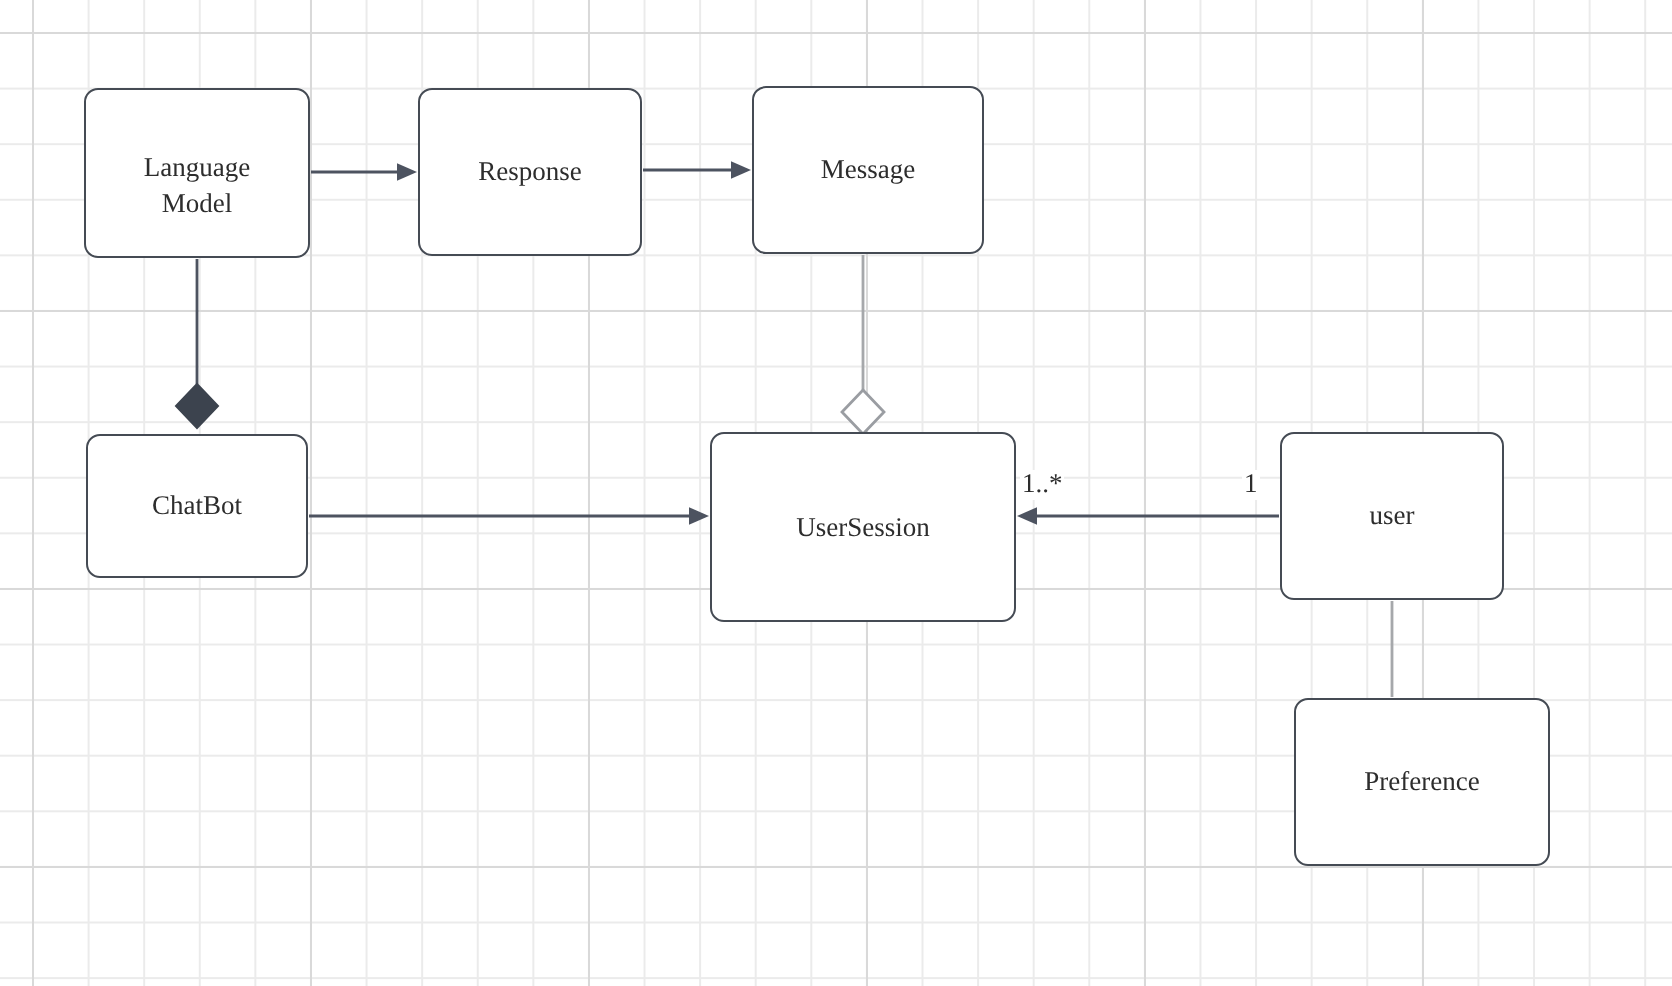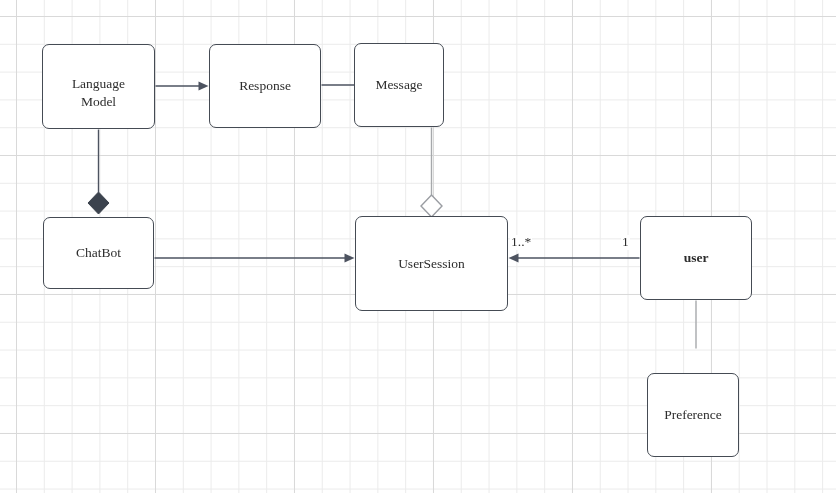--- a/index.html
+++ b/index.html
@@ -88,37 +88,37 @@
   </svg>
 
   <div class="node" style="left:42px; top:44px; width:113px; height:85px;">
     <span class="node-label narrow">Language Model</span>
   </div>
 
   <div class="node" style="left:209px; top:44px; width:112px; height:84px;">
     <span class="node-label">Response</span>
   </div>
 
-  <div class="node" style="left:354px; top:43px; width:90px; height:84px;">
+  <div class="node" style="left:376px; top:43px; width:116px; height:84px;">
     <span class="node-label">Message</span>
   </div>
 
   <div class="node" style="left:43px; top:217px; width:111px; height:72px;">
     <span class="node-label">ChatBot</span>
   </div>
 
   <div class="node" style="left:355px; top:216px; width:153px; height:95px;">
     <span class="node-label">UserSession</span>
   </div>
 
-  <div class="node" style="left:640px; top:216px; width:112px; height:84px;font-weight:bold;">
+  <div class="node" style="left:640px; top:216px; width:112px; height:84px;">
     <span class="node-label">user</span>
   </div>
 
-  <div class="node" style="left:647px; top:349px; width:92px; height:84px;margin-top:24px;">
+  <div class="node" style="left:647px; top:349px; width:128px; height:84px;">
     <span class="node-label">Preference</span>
   </div>
 
   <span class="edge-label" style="left:510px; top:235px;">1..*</span>
 
   <span class="edge-label" style="left:621px; top:235px;">1</span>
 
 </div>
 
 </body></html>

